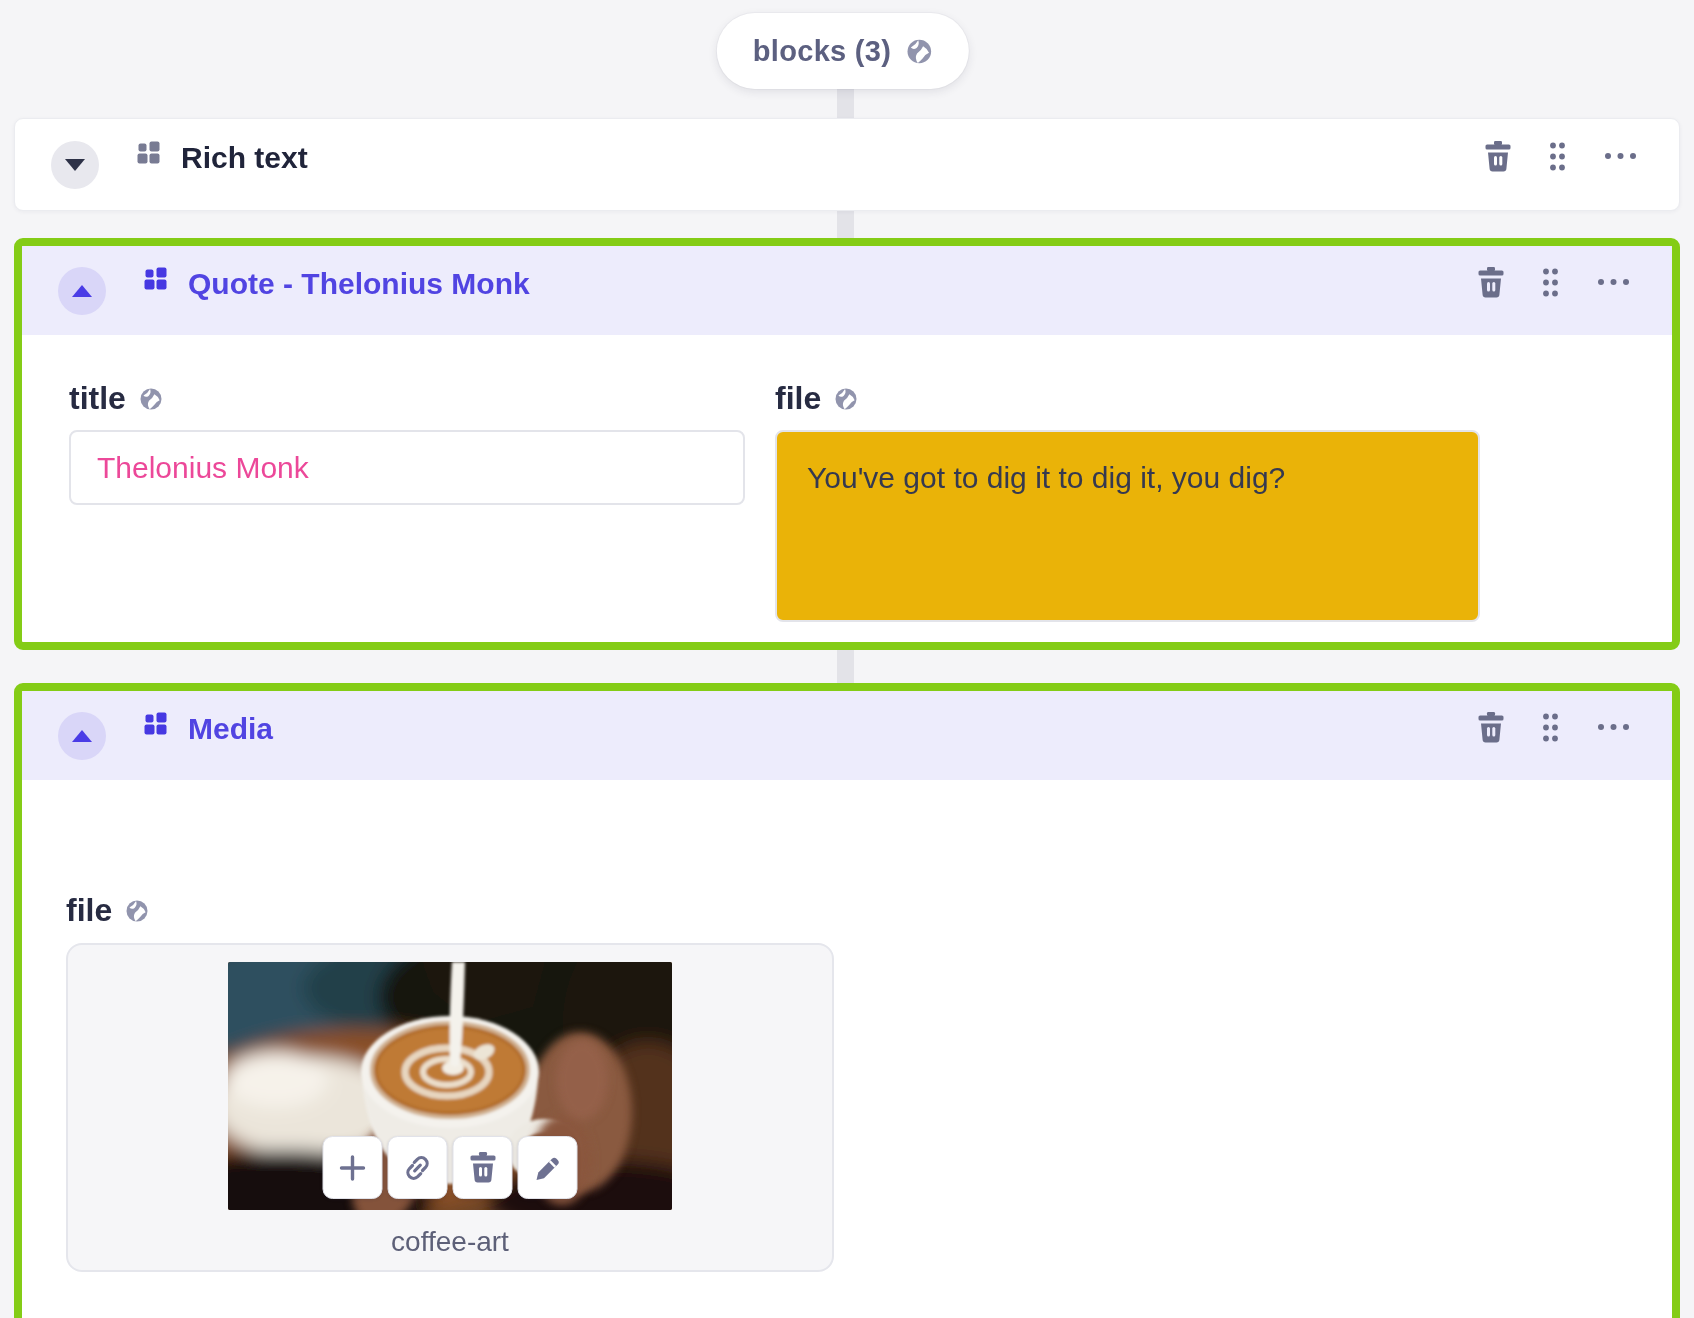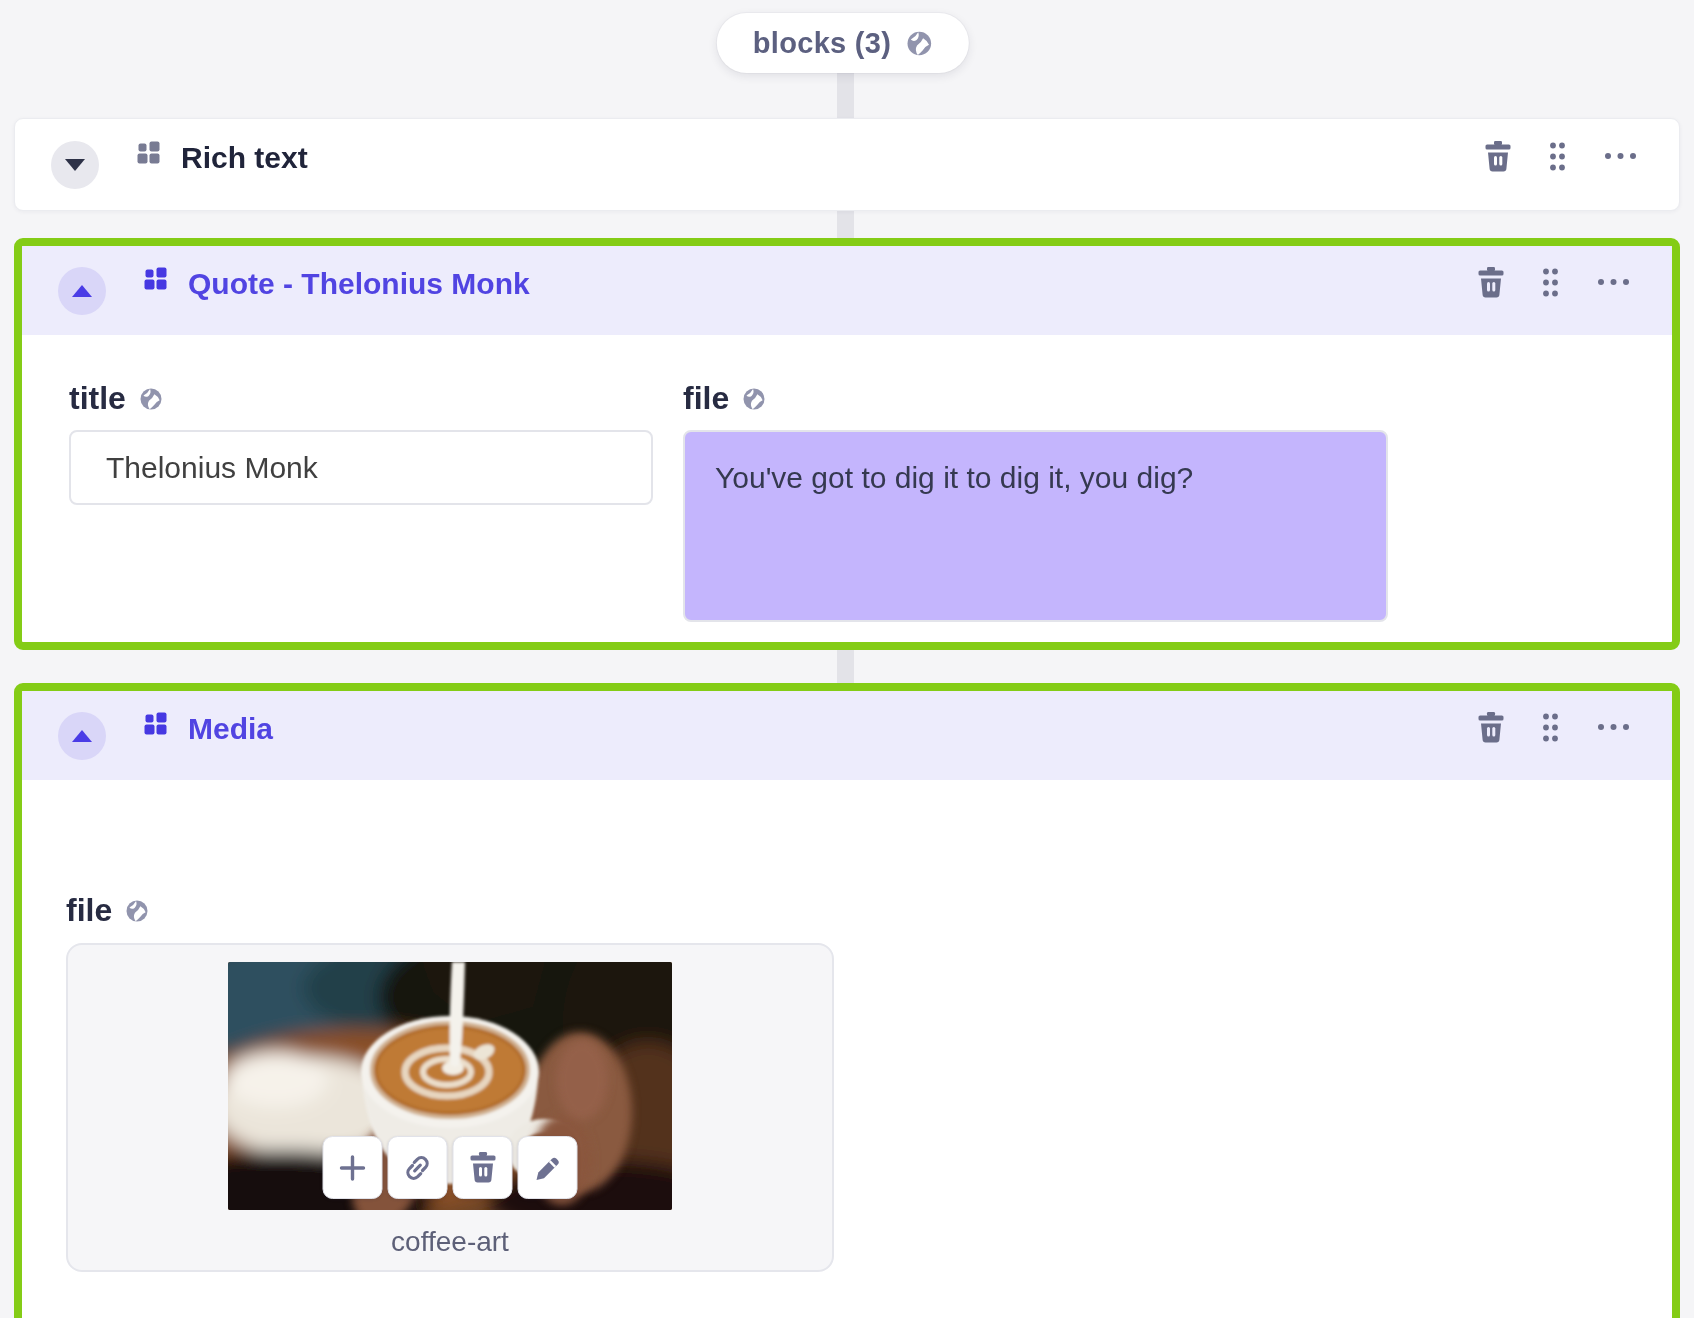--- a/index.html
+++ b/index.html
@@ -4,21 +4,21 @@
 <style>
   html,body{margin:0;padding:0}
   body{
     width:1694px;height:1318px;position:relative;overflow:hidden;
     background:#f5f5f7;font-family:"Liberation Sans",sans-serif;
     -webkit-font-smoothing:antialiased;
   }
   
   .pill{
     position:absolute;top:13px;left:843px;transform:translateX(-50%);
-    height:60px;padding:0 36px;background:#fff;border-radius:40px;z-index:3;
+    height:76px;padding:0 36px;background:#fff;border-radius:40px;z-index:3;
     box-shadow:0 3px 10px rgba(40,40,70,.10),0 0 0 1px rgba(40,40,70,.03);
     display:flex;align-items:center;gap:15px;
     font-size:29px;font-weight:700;color:#5c6080;letter-spacing:.3px;
   }
   
   .connector{position:absolute;left:837px;width:17px;background:#e3e3e8;z-index:0}
   #conn1{top:48px;height:72px}
   #conn2{top:206px;height:36px}
   #conn3{top:645px;height:42px}
   
@@ -45,27 +45,27 @@
   .block-title{margin-left:21px;font-size:30px;font-weight:700;color:#20243a;white-space:nowrap}
   .selected .block-title{color:#5144e2}
   .actions{margin-left:auto;display:flex;align-items:center;gap:38px;padding-right:42px}
   .actions .abtn{background:none;border:none;padding:0;cursor:pointer;display:flex;align-items:center}
   
   .quote-body{padding-left:47px;display:flex;gap:30px}
   .field{display:flex;flex-direction:column}
   .field-label-row{margin-top:45px;display:flex;align-items:center;gap:13px;
     font-size:32px;font-weight:700;color:#272b42}
   .text-input{
-    margin-top:13px;height:75px;width:584px;box-sizing:border-box;
+    margin-top:13px;height:75px;width:676px;box-sizing:border-box;
     border:2px solid #e3e4ea;border-radius:8px;background:#fff;
-    padding:0 35px;font-size:30px;color:#404040;font-family:inherit;outline:none;
+    padding:0 26px;font-size:30px;color:#ec4899;font-family:inherit;outline:none;
   }
   .textarea{
     margin-top:13px;height:192px;width:705px;box-sizing:border-box;
-    border:2px solid #e3e4ea;border-radius:8px;background:#c4b5fd;resize:none;
+    border:2px solid #e3e4ea;border-radius:8px;background:#eab308;resize:none;
     padding:26px 30px;font-size:30px;line-height:1.35;color:#353950;font-family:inherit;outline:none;
   }
   
   .media-body{padding-left:44px}
   .media-body .field-label-row{margin-top:0;padding-top:112px}
   .media-box{
     margin-top:14px;width:768px;height:329px;box-sizing:border-box;position:relative;
     background:#f6f6f8;border:2px solid #e5e6ec;border-radius:16px;
   }
   .media-image{

